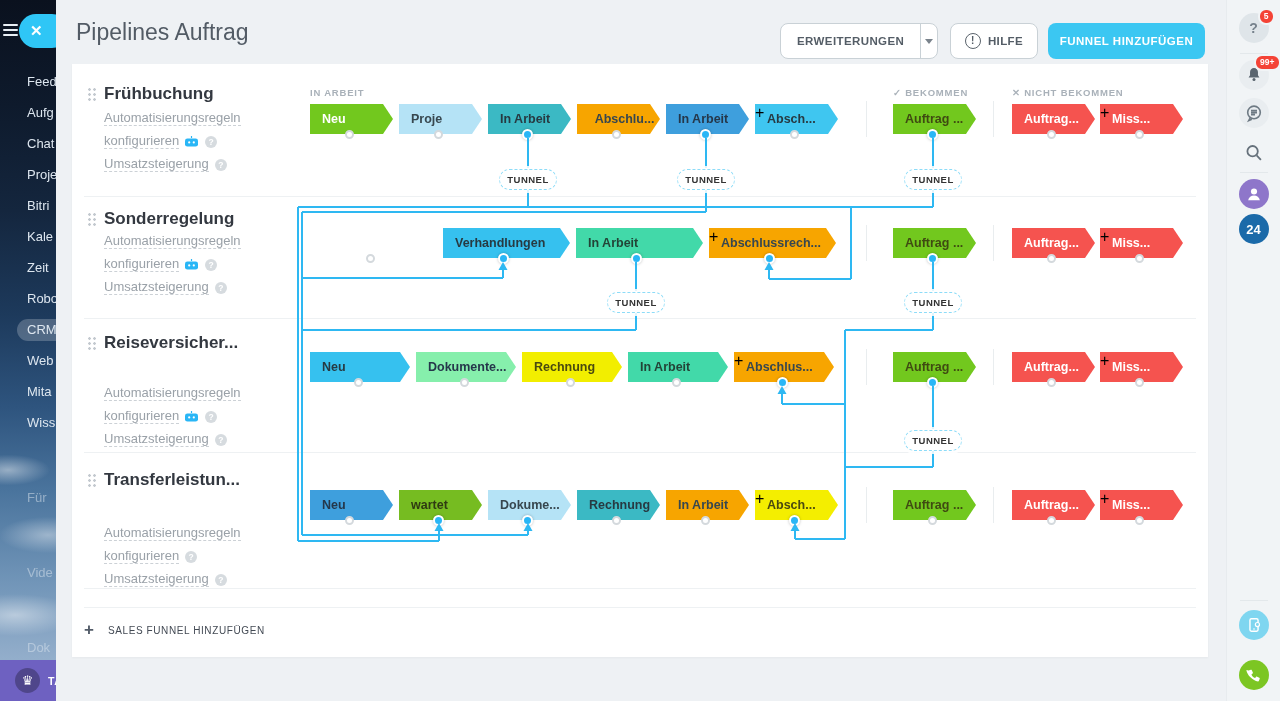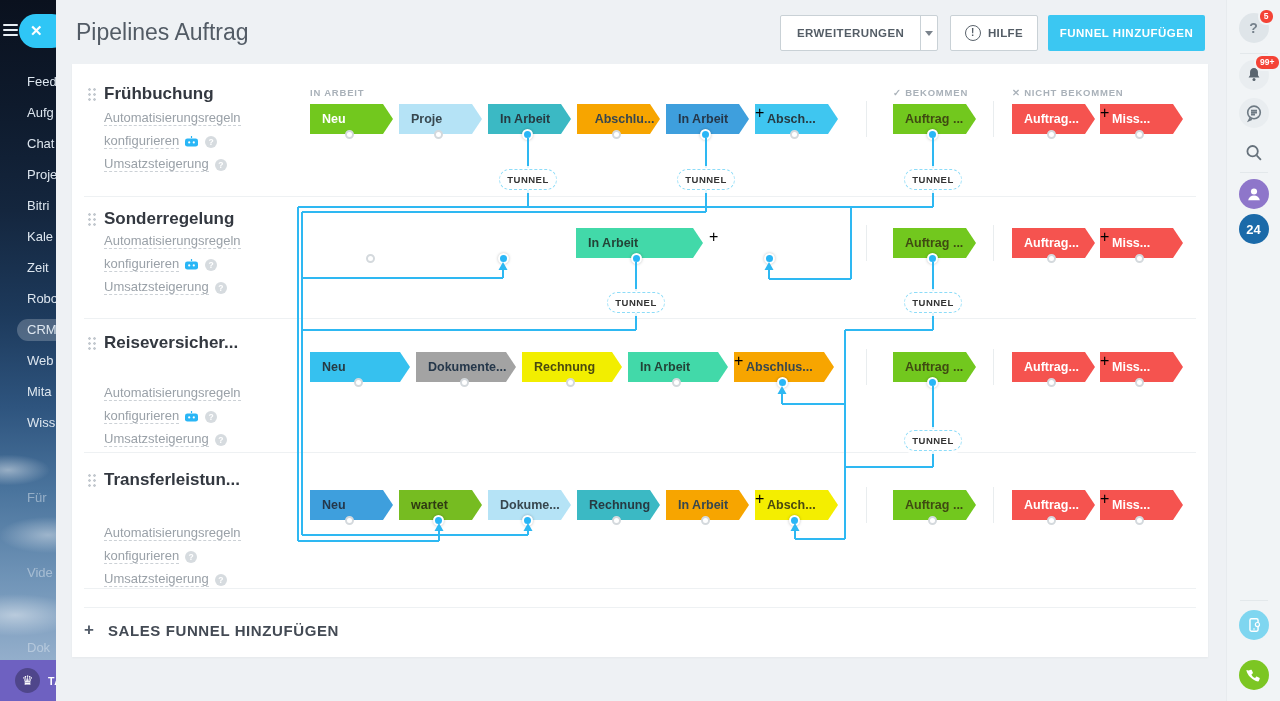--- a/index.html
+++ b/index.html
@@ -24,21 +24,21 @@
   .lsb-item .pill { background:rgba(255,255,255,.22); border-radius:13px; padding:3px 20px 4px 10px; margin-left:-10px;text-align:right; }
   .lsb-small { height:27px; line-height:27px; padding-left:27px; color:#cdd9e5; font-size:8.5px; letter-spacing:.6px; white-space:nowrap; opacity:.85; }
   #lsb-footer { position:absolute; left:0; bottom:0; width:100%; height:41px; background:#6e61c1;
     display:flex; align-items:center; }
   #lsb-footer .crown-circle { width:25px; height:25px; border-radius:50%; background:rgba(0,0,0,.28);
     color:#fff; font-size:13px; text-align:center; line-height:25px; margin-left:15px; flex:none; }
   #lsb-footer .tariff-label { color:#fff; font-size:10.5px; font-weight:bold; letter-spacing:.5px; margin-left:8px; }
 
   
   #page-title { position:absolute; left:76px; top:19px; font-size:23px; color:#525b65; }
-  .btn { position:absolute; top:15px; height:36px; background:#fff; border:1px solid #c9d1d6; border-radius:2px;
+  .btn { position:absolute; top:23px; height:36px; background:#fff; border:1px solid #c9d1d6; border-radius:8px;
     color:#545d66; font-size:11.5px; font-weight:bold; letter-spacing:.4px; display:flex; align-items:center; cursor:pointer; }
   #btn-ext { left:780px; width:158px; }
   #btn-ext .main { padding:0 16px; flex:1; text-align:center; }
   #btn-ext .caret-seg { width:28px; height:100%; border-left:1px solid #c9d1d6; display:flex; align-items:center; justify-content:center; }
   .caret { width:0; height:0; border-left:4px solid transparent; border-right:4px solid transparent; border-top:5px solid #7a838c; }
   #btn-help { left:950px; width:88px; justify-content:center; gap:7px; }
   .excl-circle { width:16px; height:16px; border:1.5px solid #5a636c; border-radius:50%; font-size:10px; line-height:13px; text-align:center; flex:none; }
   #btn-funnel { left:1048px; width:157px; background:#3bc7f2; border:none; color:#fff; justify-content:center; letter-spacing:.5px; }
 
   
@@ -59,21 +59,21 @@
   .dot { width:9px; height:9px; border-radius:50%; background:#fff; border:2px solid #d4d9dd; }
   .dot.blue { width:11px; height:11px; background:#29b6f6; border:2px solid #fff; box-shadow:0 0 3px rgba(0,0,0,.25); }
   .vdiv { width:1px; background:#e9edef; }
   .sep { left:12px; width:1112px; height:1px; background:#eef1f3; }
   .tunnel-pill { width:58px; height:21px; background:#fff; border:1px dashed #8ddcf8; border-radius:11px;
     font-size:9.5px; font-weight:bold; color:#333; letter-spacing:.5px; text-align:center; line-height:19px;
     box-shadow:0 0 0 3px rgba(255,255,255,.85); cursor:pointer; }
   #tunnel-svg { position:absolute; left:0; top:0; pointer-events:none; }
   #footer-add { display:flex; align-items:center; gap:14px; cursor:pointer; }
   #footer-add .plus { font-size:17px; font-weight:bold; color:#535c69; }
-  #footer-add .lbl { font-size:15px; font-weight:bold; letter-spacing:.6px; color:#434a54; }
+  #footer-add .lbl { font-size:10px; font-weight:normal; letter-spacing:.6px; color:#434a54; }
 
   
   #rail { position:absolute; right:0; top:0; width:54px; height:701px; background:#f1f4f6; border-left:1px solid #e7ebee; }
   .rail-item { position:absolute; left:50%; transform:translateX(-50%); cursor:pointer; }
   .circle-30 { width:30px; height:30px; border-radius:50%; display:flex; align-items:center; justify-content:center; }
   .badge { position:absolute; background:#f44336; color:#fff; border:2px solid #f1f4f6; border-radius:8px;
     font-size:8.5px; font-weight:bold; line-height:1; padding:2px 4px; }
   .rail-div { position:absolute; left:13px; width:28px; height:1px; background:#e3e8eb; }
 </style>
 </head>
@@ -177,23 +177,25 @@
     <div class="pipe-link abs" style="left: 32px; top: 192px;"><span class="lnk">konfigurieren</span><svg class="robot" width="15" height="12" viewBox="0 0 15 12">
         <path d="M7.5 0v2" stroke="#29b6f6" stroke-width="1.2"></path>
         <rect x="1" y="2.4" width="13" height="8.2" rx="2.4" fill="#29b6f6"></rect>
         <circle cx="5.2" cy="6.4" r="1.1" fill="#fff"></circle>
         <circle cx="9.8" cy="6.4" r="1.1" fill="#fff"></circle>
       </svg><span class="help-dot">?</span></div>
     <div class="pipe-link abs" style="left: 32px; top: 215px;"><span class="lnk">Umsatzsteigerung</span><span class="help-dot">?</span></div>
     <div class="vdiv abs" style="left: 794px; top: 161px; height: 36px;"></div>
     <div class="vdiv abs" style="left: 921px; top: 161px; height: 36px;"></div>
     <div class="dot" style="position: absolute; left: 294px; top: 190px;"></div>
+    <div class="stage" style="left: 371px; top: 164px; width: 127px; position: absolute; background: rgb(54, 193, 239); color: rgb(39, 58, 66); clip-path: polygon(0px 0px, 117px 0px, 100% 50%, 117px 100%, 0px 100%);">Verhandlungen</div>
     <div class="dot blue" style="position: absolute; left: 426px; top: 189px;"></div>
     <div class="stage" style="left: 504px; top: 164px; width: 127px; position: absolute; background: rgb(66, 217, 169); color: rgb(35, 68, 55); clip-path: polygon(0px 0px, 117px 0px, 100% 50%, 117px 100%, 0px 100%);">In Arbeit</div>
     <div class="dot blue" style="position: absolute; left: 559px; top: 189px;"></div>
+    <div class="stage" style="left: 637px; top: 164px; width: 127px; position: absolute; background: rgb(247, 165, 0); color: rgb(55, 71, 79); clip-path: polygon(0px 0px, 117px 0px, 100% 50%, 117px 100%, 0px 100%);">Abschlussrech...</div>
     <div style="left: 637px; top: 164px; width: 127px; height: 30px; position: absolute; pointer-events: none;">
       <div class="plus-c" style="pointer-events: auto;">+</div>
     </div>
     <div class="dot blue" style="position: absolute; left: 692px; top: 189px;"></div>
     <div class="stage" style="left: 821px; top: 164px; width: 83px; position: absolute; background: rgb(114, 200, 30); color: rgb(63, 74, 18); clip-path: polygon(0px 0px, 73px 0px, 100% 50%, 73px 100%, 0px 100%);">Auftrag ...</div>
     <div class="dot blue" style="position: absolute; left: 855px; top: 189px;"></div>
     <div class="stage" style="left: 940px; top: 164px; width: 83px; position: absolute; background: rgb(245, 83, 79); color: rgb(255, 255, 255); clip-path: polygon(0px 0px, 73px 0px, 100% 50%, 73px 100%, 0px 100%);">Auftrag...</div>
     <div class="dot" style="position: absolute; left: 975px; top: 190px;"></div>
     <div class="stage" style="left: 1028px; top: 164px; width: 83px; position: absolute; background: rgb(245, 83, 79); color: rgb(255, 255, 255); clip-path: polygon(0px 0px, 73px 0px, 100% 50%, 73px 100%, 0px 100%);">Miss...</div>
     <div style="left: 1028px; top: 164px; width: 83px; height: 30px; position: absolute; pointer-events: none;">
@@ -208,21 +210,21 @@
         <path d="M7.5 0v2" stroke="#29b6f6" stroke-width="1.2"></path>
         <rect x="1" y="2.4" width="13" height="8.2" rx="2.4" fill="#29b6f6"></rect>
         <circle cx="5.2" cy="6.4" r="1.1" fill="#fff"></circle>
         <circle cx="9.8" cy="6.4" r="1.1" fill="#fff"></circle>
       </svg><span class="help-dot">?</span></div>
     <div class="pipe-link abs" style="left: 32px; top: 367px;"><span class="lnk">Umsatzsteigerung</span><span class="help-dot">?</span></div>
     <div class="vdiv abs" style="left: 794px; top: 285px; height: 36px;"></div>
     <div class="vdiv abs" style="left: 921px; top: 285px; height: 36px;"></div>
     <div class="stage" style="left: 238px; top: 288px; width: 100px; position: absolute; background: rgb(54, 193, 239); color: rgb(39, 58, 66); clip-path: polygon(0px 0px, 90px 0px, 100% 50%, 90px 100%, 0px 100%);">Neu</div>
     <div class="dot" style="position: absolute; left: 282px; top: 314px;"></div>
-    <div class="stage" style="left: 344px; top: 288px; width: 100px; position: absolute; background: #a3a3a3; color: rgb(37, 55, 74); clip-path: polygon(0px 0px, 90px 0px, 100% 50%, 90px 100%, 0px 100%);">Dokumente...</div>
+    <div class="stage" style="left: 344px; top: 288px; width: 100px; position: absolute; background: #86efac; color: rgb(37, 55, 74); clip-path: polygon(0px 0px, 90px 0px, 100% 50%, 90px 100%, 0px 100%);">Dokumente...</div>
     <div class="dot" style="position: absolute; left: 388px; top: 314px;"></div>
     <div class="stage" style="left: 450px; top: 288px; width: 100px; position: absolute; background: rgb(242, 238, 0); color: rgb(74, 74, 16); clip-path: polygon(0px 0px, 90px 0px, 100% 50%, 90px 100%, 0px 100%);">Rechnung</div>
     <div class="dot" style="position: absolute; left: 494px; top: 314px;"></div>
     <div class="stage" style="left: 556px; top: 288px; width: 100px; position: absolute; background: rgb(66, 217, 169); color: rgb(35, 68, 55); clip-path: polygon(0px 0px, 90px 0px, 100% 50%, 90px 100%, 0px 100%);">In Arbeit</div>
     <div class="dot" style="position: absolute; left: 600px; top: 314px;"></div>
     <div class="stage" style="left: 662px; top: 288px; width: 100px; position: absolute; background: rgb(247, 165, 0); color: rgb(55, 71, 79); clip-path: polygon(0px 0px, 90px 0px, 100% 50%, 90px 100%, 0px 100%);">Abschlus...</div>
     <div style="left: 662px; top: 288px; width: 100px; height: 30px; position: absolute; pointer-events: none;">
       <div class="plus-c" style="pointer-events: auto;">+</div>
     </div>
     <div class="dot blue" style="position: absolute; left: 705px; top: 313px;"></div>

